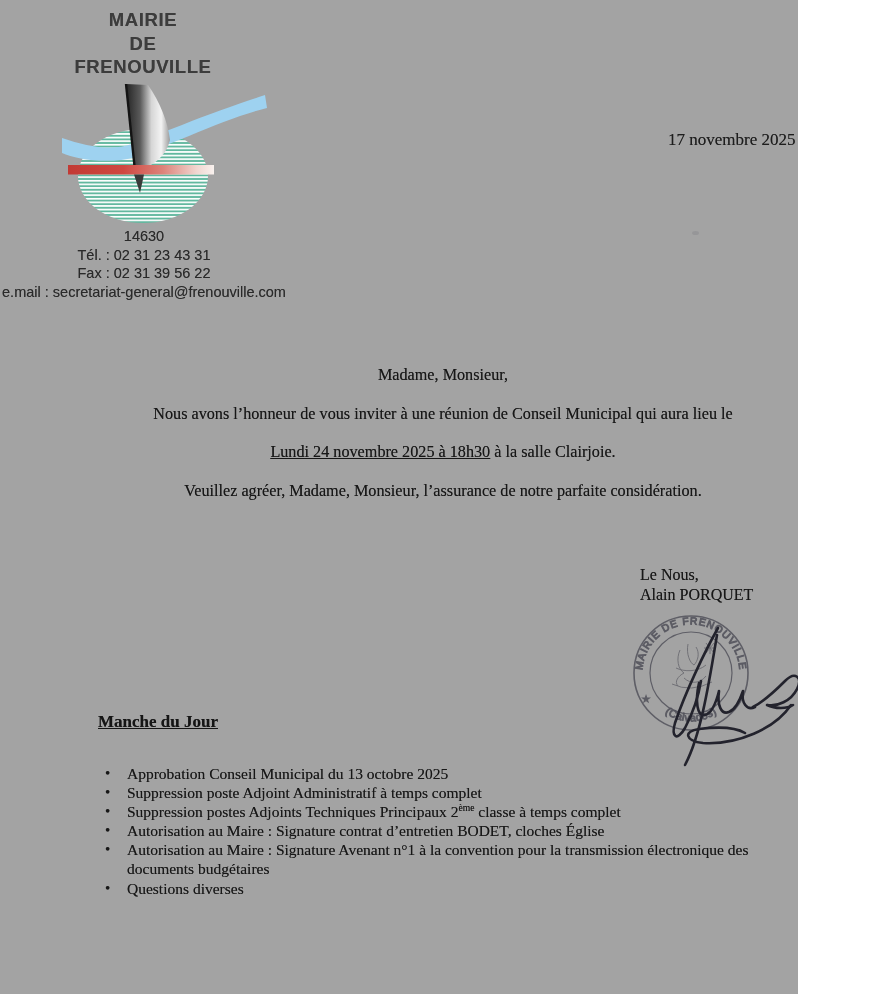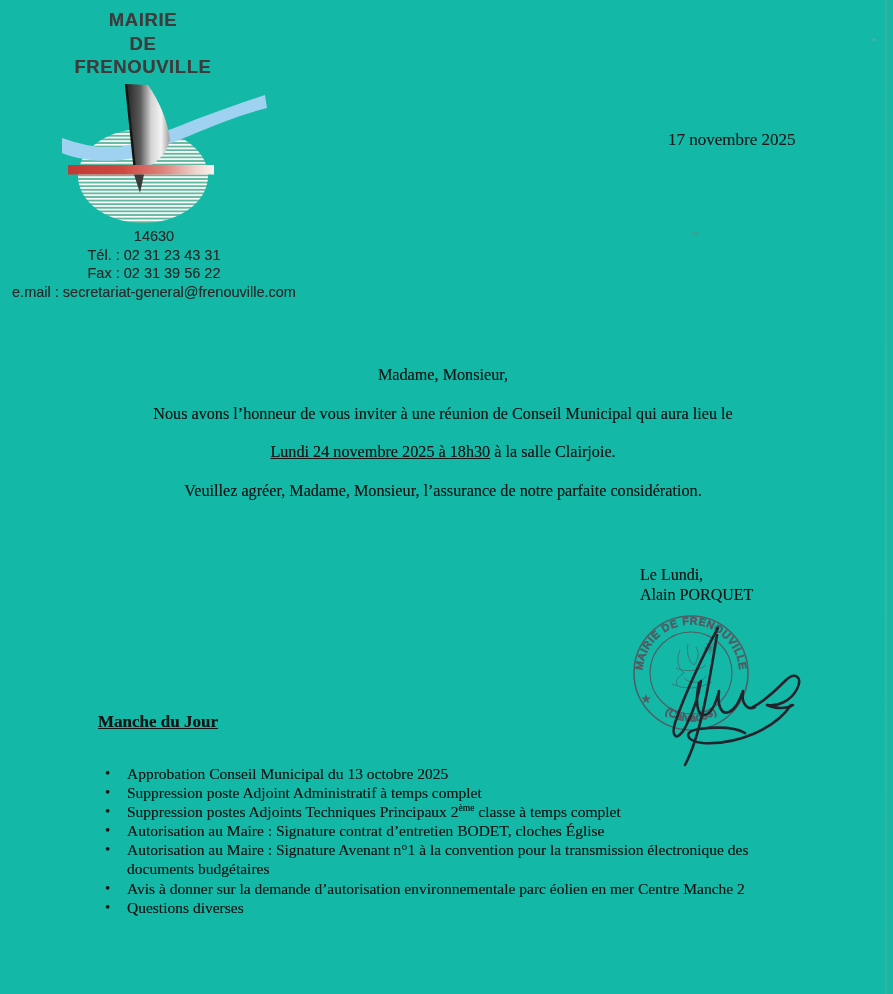--- a/index.html
+++ b/index.html
@@ -1,34 +1,34 @@
 <!DOCTYPE html>
 <html><head>
 <meta charset="utf-8">
 <style>
   * { margin:0; padding:0; box-sizing:border-box; }
   html,body { background:#ffffff; }
   .page {
-    position:relative; width:893px; height:994px; background:#14b8a6;
+    position:relative; width:798px; height:994px; background:#a3a3a3;
     overflow:hidden;
     font-family:"Liberation Serif","DejaVu Serif",serif;
     color:#1b1b1b;
   }
   
   .org-name {
     position:absolute; left:28px; top:8px; width:230px;
     text-align:center;
     font-family:"Liberation Sans","DejaVu Sans",sans-serif;
     font-weight:bold; font-size:18.5px; line-height:23.5px;
     color:#3c3c3c; letter-spacing:0.6px;
     text-shadow:0 0 0.4px rgba(60,60,60,0.6);
   }
   .logo-svg { position:absolute; left:60px; top:80px; }
   .contact-block {
-    position:absolute; left:10px; top:227px; width:288px;
+    position:absolute; left:0; top:227px; width:288px;
     text-align:center;
     font-family:"Liberation Sans","DejaVu Sans",sans-serif;
     font-size:14.5px; line-height:18.6px; color:#2a2a2a;
     text-shadow:0 0 0.3px rgba(40,40,40,0.5);
   }
   
   .letter-date {
     position:absolute; left:668px; top:130px;
     font-size:17px; color:#1d1d1d;
     text-shadow:0 0 0.3px rgba(0,0,0,0.45);
@@ -143,21 +143,21 @@
   <div class="letter-date">17 novembre 2025</div>
 
   <div class="letter-body">
     <p>Madame, Monsieur,</p>
     <p>Nous avons l’honneur de vous inviter à une réunion de Conseil Municipal qui aura lieu le</p>
     <p><span class="bold-underline">Lundi 24 novembre 2025 à 18h30</span><span> à la salle Clairjoie.</span></p>
     <p>Veuillez agréer, Madame, Monsieur, l’assurance de notre parfaite considération.</p>
   </div>
 
   <div class="signer-block">
-    <div>Le Lundi,</div>
+    <div>Le Nous,</div>
     <div>Alain PORQUET</div>
   </div>
 
   <svg class="stamp-svg" width="130" height="124" viewBox="0 0 130 124" stroke="#55555e">
     <g stroke="#55555e" fill="none" opacity="0.88">
       <circle cx="65" cy="61" r="57" stroke-width="1.6"></circle>
       <circle cx="65" cy="61" r="41" stroke-width="1.2"></circle>
 
       <g stroke-width="0.9" opacity="0.8">
         <path d="M 54 38 C 50 47 52 57 58 61 C 52 64 48 70 52 74"></path>
@@ -192,21 +192,20 @@
   </svg>
 
   <div class="agenda-heading">Manche du Jour</div>
 
   <ul class="agenda-list">
     <li><span>Approbation Conseil Municipal du 13 octobre 2025</span></li>
     <li><span>Suppression poste Adjoint Administratif à temps complet</span></li>
     <li><span>Suppression postes Adjoints Techniques Principaux 2</span><span class="sup">ème</span><span> classe à temps complet</span></li>
     <li><span>Autorisation au Maire : Signature contrat d’entretien BODET, cloches Église</span></li>
     <li><span>Autorisation au Maire : Signature Avenant n°1 à la convention pour la transmission électronique des documents budgétaires</span></li>
-    <li><span>Avis à donner sur la demande d’autorisation environnementale parc éolien en mer Centre Manche 2</span></li>
     <li><span>Questions diverses</span></li>
   </ul>
 
   <div class="scan-edge-line"></div>
   <div class="scan-edge-dash"></div>
   <div class="scan-smudge"></div>
 
 </div>
 
 </body></html>

